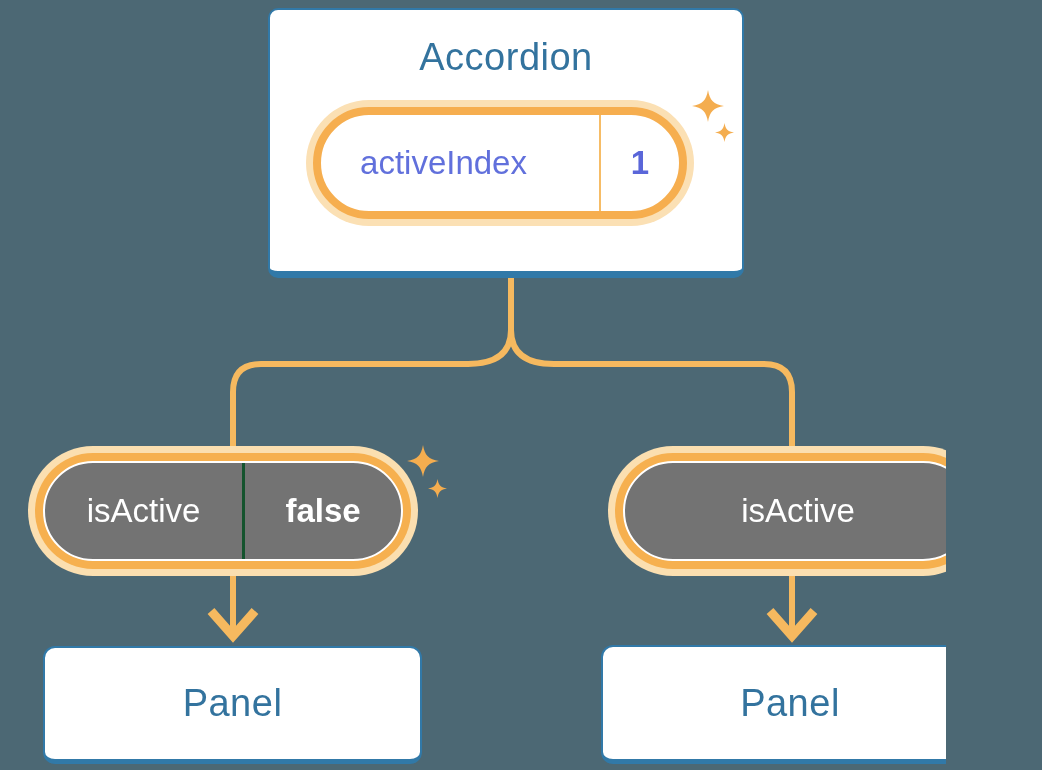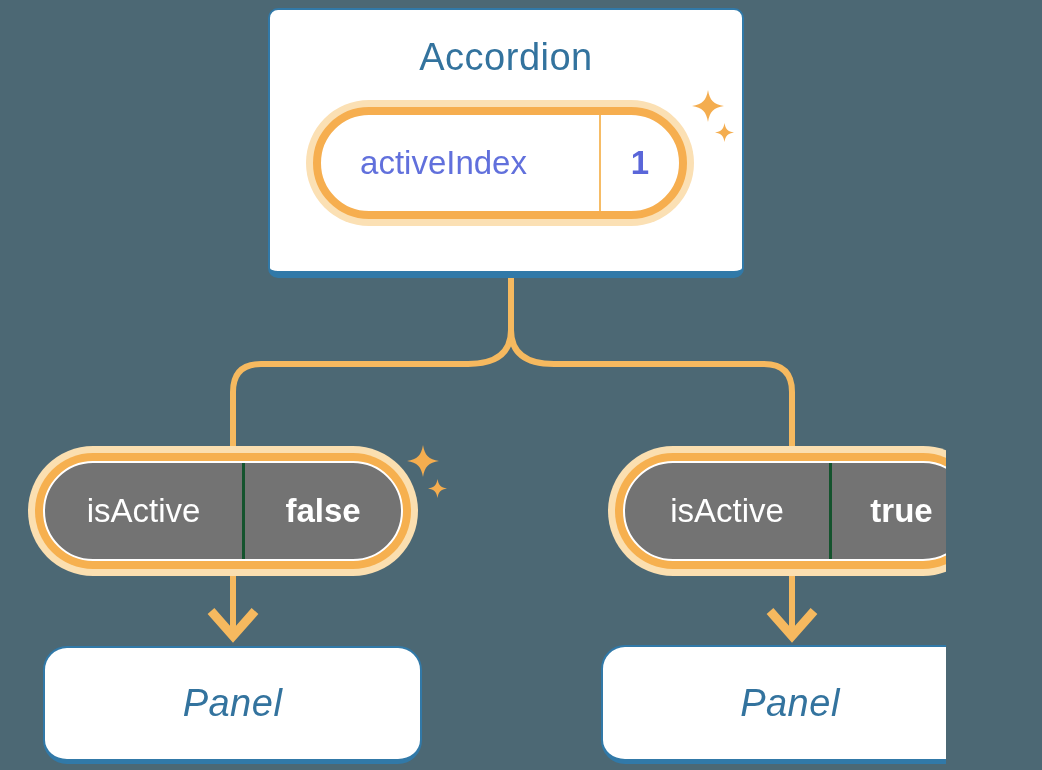--- a/index.html
+++ b/index.html
@@ -29,23 +29,22 @@
     align-items: center;
     justify-content: center;
   }
   #accordion-card {
     left: 268px; top: 8px; width: 476px; height: 270px;
     border-radius: 10px;
     border-bottom-width: 7px;
     display: block;
   }
   .panel-card {
-    border-radius: 24px;
+    border-radius: 12px;
     border-bottom-width: 5px;
-    font-style: italic;
   }
   #panel-left  { left: 43px;  top: 646px; width: 379px; height: 118px; }
   #panel-right { left: 601px; top: 645px; width: 378px; height: 119px; }
 
   .card-title {
     color: #33739E;
     font-size: 38px;
     font-weight: 500;
     text-align: center;
     letter-spacing: 0.5px;
@@ -126,21 +125,20 @@
     <div class="state-value">1</div>
   </div>
 
   <div id="state-pill-left" class="abs state-pill purple-pill">
     <div class="state-name">isActive</div>
     <div class="state-value">false</div>
   </div>
 
   <div id="state-pill-right" class="abs state-pill purple-pill">
     <div class="state-name">isActive</div>
-    <div class="state-value">true</div>
   </div>
 
   <div id="panel-left" class="abs component-card panel-card">
     <div class="card-title panel-label">Panel</div>
   </div>
   <div id="panel-right" class="abs component-card panel-card">
     <div class="card-title panel-label">Panel</div>
   </div>
 
   <svg class="abs sparkle" style="left:692px; top:90px;" width="32" height="32" viewBox="0 0 100 100">

